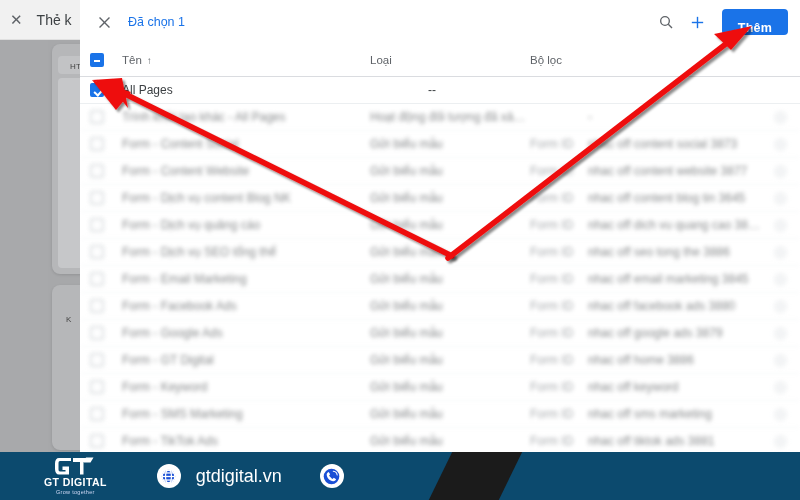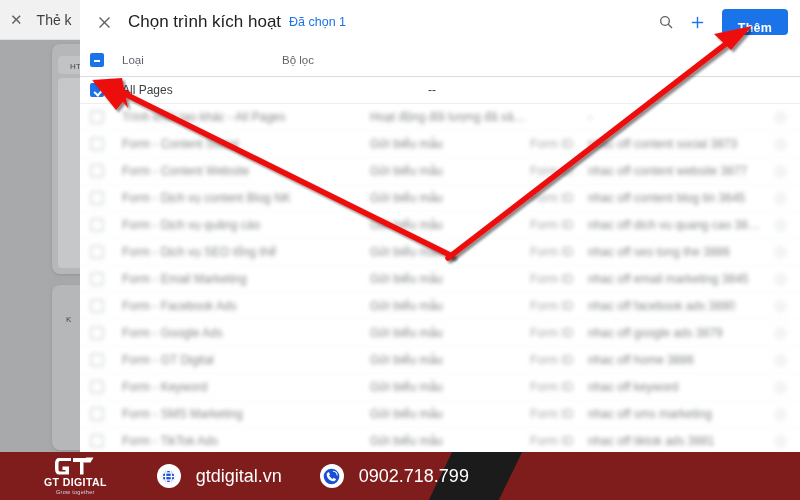--- a/index.html
+++ b/index.html
@@ -128,21 +128,21 @@
 
   
   .blurred { filter: blur(2.1px); opacity: .62; }
 
   
   .arrows { position: absolute; inset: 0; pointer-events: none; }
 
   
   .banner {
     position: absolute; left: 0; bottom: 0; width: 800px; height: 48px;
-    background: #7f1d1d; overflow: hidden; display: flex; align-items: center;
+    background: #0c4a6e; overflow: hidden; display: flex; align-items: center;
   }
   .banner-slash {
     position: absolute; top: -4px; left: 440px; width: 70px; height: 58px;
     background: #1b1b1b; transform: skewX(-26deg);
   }
   .logo-wrap {
     position: relative; z-index: 2; margin-left: 44px;
     display: flex; flex-direction: column; align-items: center; line-height: 1;
   }
   .logo-mark { margin-bottom: 1px; }
@@ -185,21 +185,20 @@
 
   <div class="dialog">
 
     <div class="dlg-header">
       <div class="icon-btn">
         <svg width="17" height="17" viewBox="0 0 24 24" fill="none" stroke="currentColor" stroke-width="1.9">
           <line x1="5" y1="5" x2="19" y2="19"></line>
             <line x1="19" y1="5" x2="5" y2="19"></line>
         </svg>
       </div>
-      <div class="dlg-title">Chọn trình kích hoạt</div>
       <div class="dlg-sub">Đã chọn 1</div>
       <div class="hdr-spacer"></div>
       <div class="icon-btn">
         <svg width="16" height="16" viewBox="0 0 24 24" fill="none" stroke="currentColor" stroke-width="2">
           <circle cx="10.5" cy="10.5" r="6.5"></circle>
             <line x1="15.4" y1="15.4" x2="21" y2="21"></line>
         </svg>
       </div>
       <div class="icon-btn" style="color:#1a73e8">
         <svg width="17" height="17" viewBox="0 0 24 24" fill="none" stroke="currentColor" stroke-width="2">
@@ -209,20 +208,23 @@
       </div>
       <button class="add-btn">Thêm</button>
     </div>
 
     <div class="tbl">
 
       <div class="tbl-row tbl-head">
         <div class="c-check">
           <span class="cb indet"></span>
         </div>
+        <div class="c-name th">
+          <span>Tên</span><span class="arrow">↑</span>
+        </div>
         <div class="c-type th">Loại</div>
         <div class="c-filtb th">Bộ lọc</div>
         <div class="c-filt"></div>
         <div class="c-more"></div>
       </div>
 
       <div id="rows">
           <div class="tbl-row">
             <div class="c-check">
               <span class="cb checked"></span>
@@ -439,16 +441,15 @@
     </div>
 
     <div class="banner-item bi-tel">
       <span class="circ-icon">
         <svg width="17" height="17" viewBox="0 0 24 24">
           <circle cx="12" cy="12" r="11" fill="#1a4fd6"></circle>
           <path d="M8 5.5 C6.2 6.2 5 8 5.2 9.6 C5.8 14.5 9.5 18.2 14.4 18.8 C16 19 17.8 17.8 18.5 16 L15.3 13.9 L13.3 15.4 C11.6 14.4 9.6 12.4 8.6 10.7 L10.1 8.7 Z" fill="#fff"></path>
           <path d="M14.5 4.5 C17.8 4.9 19.8 7 20 10" stroke="#fff" stroke-width="1.5" fill="none" stroke-linecap="round"></path>
         </svg>
       </span>
-      <span>0902.718.799</span>
     </div>
   </div>
 </div>
 
 </body></html>

